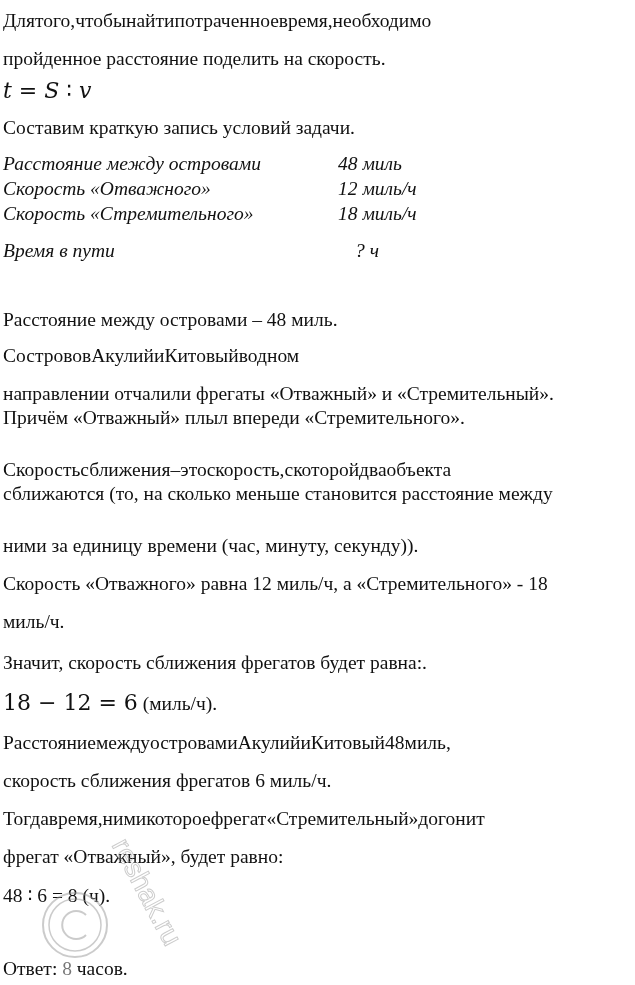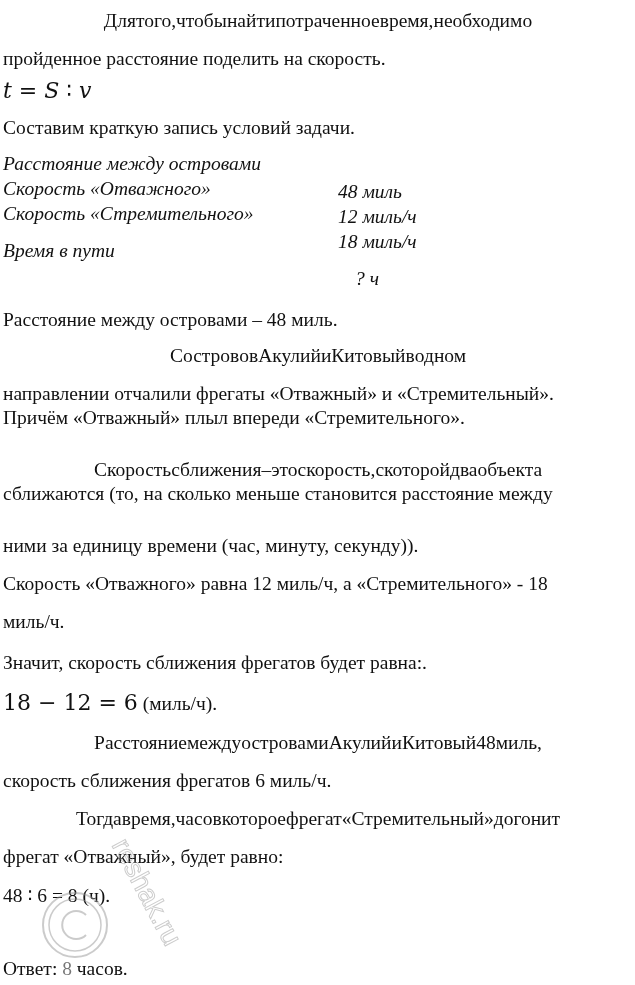--- a/index.html
+++ b/index.html
@@ -2,25 +2,25 @@
 <html><head>
 <meta charset="utf-8">
 <style>
   html, body { margin: 0; padding: 0; background: #ffffff; }
   body {
     width: 635px; height: 985px; position: relative; overflow: hidden;
     font-family: "Liberation Serif", "DejaVu Serif", serif;
     color: #111111; font-size: 19.5px;
   }
   .line { position: absolute; left: 3px; white-space: nowrap; }
-  .just { right: 2px; display: flex; justify-content: center; }
+  .just { right: 2px; display: flex; justify-content: flex-start; }
   .math { font-family: "DejaVu Serif", "Liberation Serif", serif; font-size: 22px; }
   .math i { font-style: italic; }
   .row { position: absolute; left: 3px; font-style: italic; }
-  .row .v { position: absolute; left: 335px; white-space: nowrap; margin-top: 28px; }
+  .row .v { position: absolute; left: 335px; white-space: nowrap; }
   .row .k { white-space: nowrap; }
   .answer-label { }
   .light { color: #777777; }
   .watermark {
     position: absolute; left: 30px; top: 830px; width: 150px; height: 140px;
     pointer-events: none; opacity: 0.5;
   }
 </style>
 </head>
 <body>
@@ -104,21 +104,21 @@
   <span>и</span>
   <span>Китовый</span>
   <span>48</span>
   <span>миль,</span>
 </div>
 <div class="line" style="top:770px">скорость сближения фрегатов 6 миль/ч.</div>
 
 <div class="line just" style="top:808px">
   <span>Тогда</span>
   <span>время,</span>
-  <span>часов</span>
+  <span>ними</span>
   <span>которое</span>
   <span>фрегат</span>
   <span>«Стремительный»</span>
   <span>догонит</span>
 </div>
 <div class="line" style="top:846px">фрегат «Отважный», будет равно:</div>
 <div class="line" style="top:884px">48 ∶ 6 = 8 (ч).</div>
 
 <div class="line" style="top:958px">
   <span class="answer-label">Ответ</span><span>: </span><span class="light">8</span><span> часов.</span>

